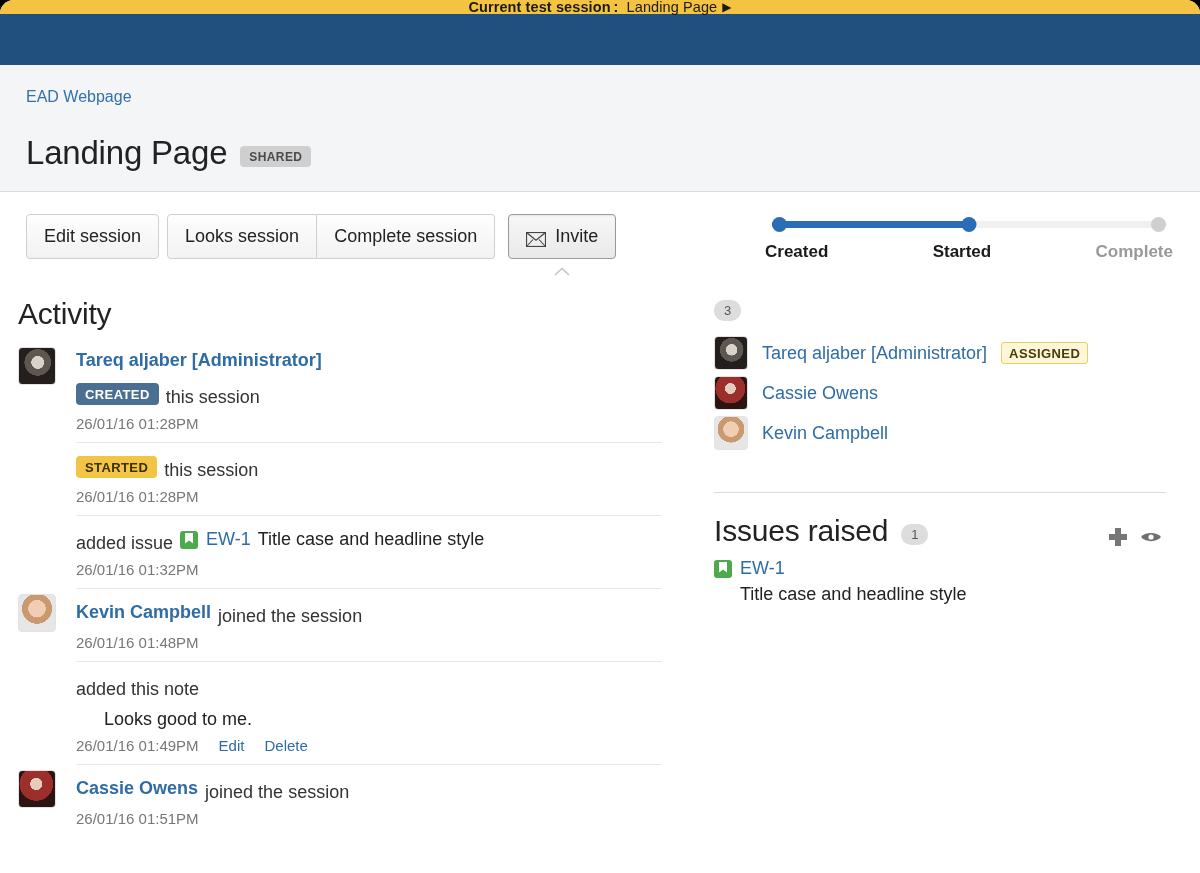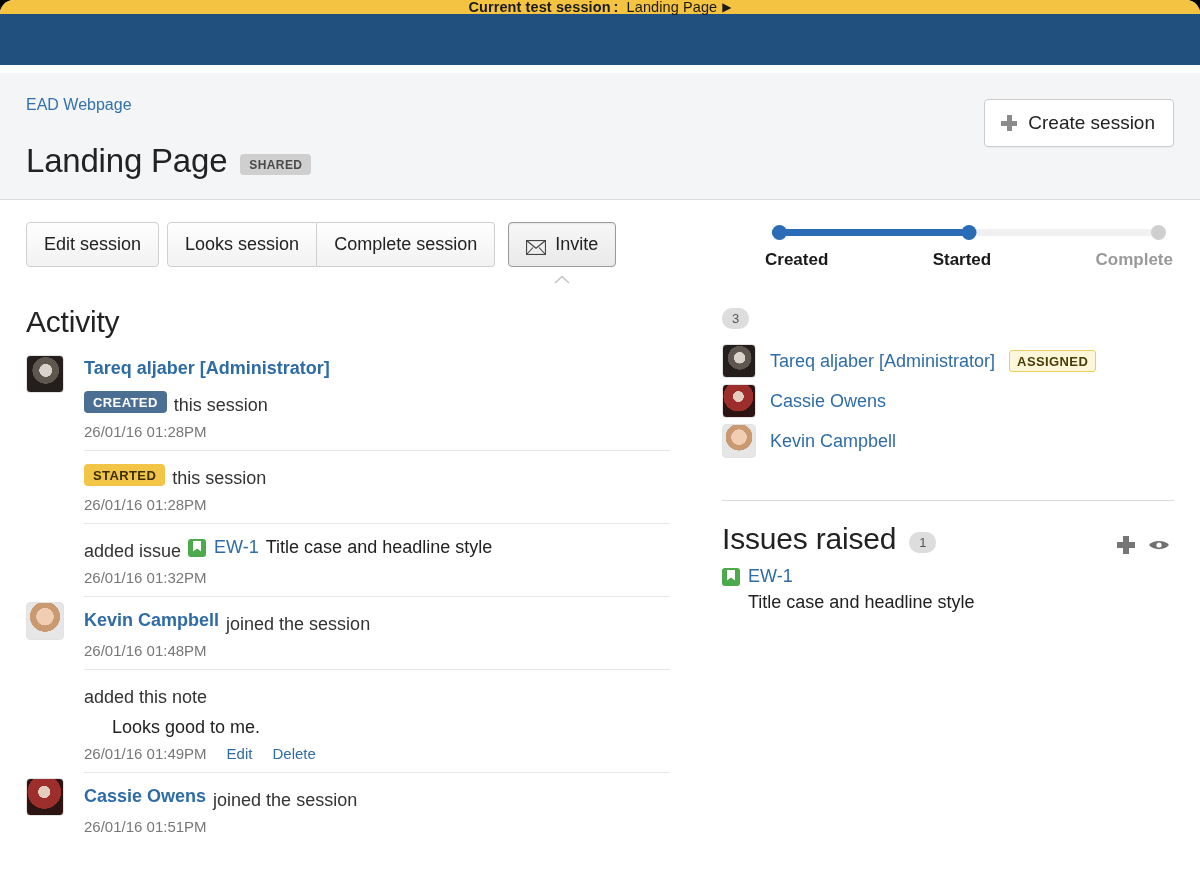--- a/index.html
+++ b/index.html
@@ -41,21 +41,20 @@
   
   .navbar { height: 51px; background: #21507e; }
 
   
   .page-header {
     background: #f4f5f7;
     border-bottom: 1px solid #dcdcdc;
     padding: 22px 26px 20px 26px;
     position: relative;
     height: 127px;
-    margin-top: 8px;
   }
   .breadcrumb {
     font-size: 16px;
     color: #3271ab;
     line-height: 20px;
     margin-bottom: 5px;
     display: inline-block;
   }
   .title-row { display: flex; align-items: center; gap: 13px; }
   .page-title {
@@ -166,21 +165,20 @@
     margin-top: 11px; padding: 0 1px;
   }
   .step-label { font-size: 17px; font-weight: bold; color: #1a1a1a; }
   .step-label.muted { color: #999999; }
 
   
   .body-cols {
     display: flex;
     padding: 0 18px;
     gap: 0;
-    justify-content: center;
   }
   .col-left { width: 674px; padding-right: 30px; }
   .col-right { width: 474px; padding-left: 22px; }
 
   .section-heading {
     font-size: 30px;
     color: #222;
     font-weight: normal;
     margin: 21px 0 10px 0;
     display: flex; align-items: center; gap: 13px;
@@ -285,24 +283,20 @@
   </div>
 
   <div class="navbar"></div>
 
   <div class="page-header">
     <a class="breadcrumb">EAD Webpage</a>
     <div class="title-row">
       <h1 class="page-title">Landing Page</h1>
       <span class="shared-badge">SHARED</span>
     </div>
-    <button class="create-session-btn">
-      <span class="plus-glyph"></span>
-      <span>Create session</span>
-    </button>
   </div>
 
   <div class="toolbar-area">
     <button class="btn">Edit session</button>
     <div class="btn-pair">
       <button class="btn">Looks session</button>
       <button class="btn">Complete session</button>
     </div>
     <div class="invite-wrap">
       <button class="btn btn-invite">

